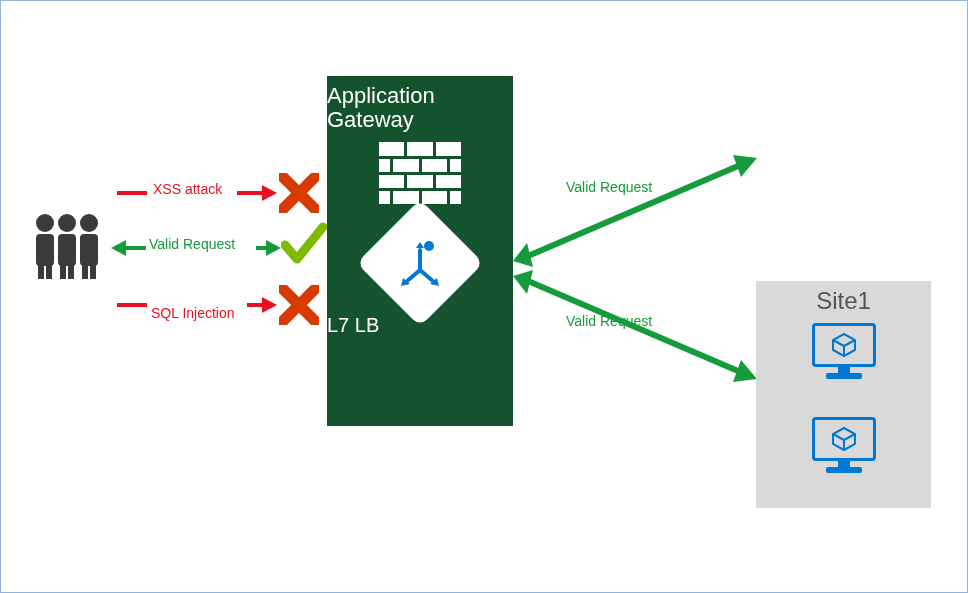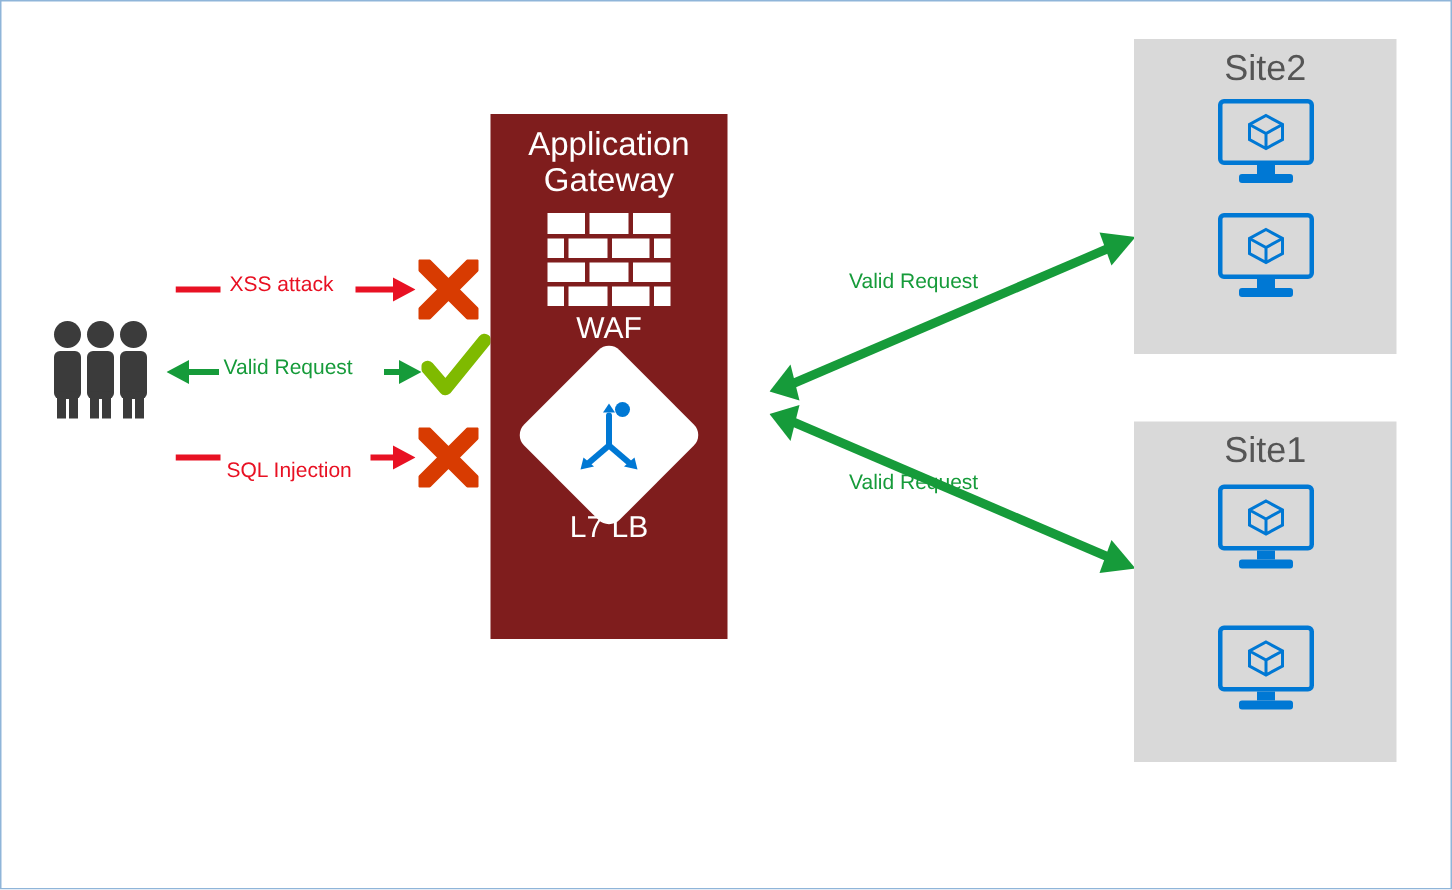--- a/index.html
+++ b/index.html
@@ -13,25 +13,25 @@
     width: 968px;
     height: 593px;
     border: 1px solid #8fb5d9;
   }
 
   
   .gateway {
     position: absolute;
     left: 326px;
     top: 75px;
-    width: 158px;
+    width: 186px;
     height: 350px;
-    background: #7f1d1d;
+    background: #14532d;
     color: #fff;
-    text-align: center;
+    text-align: left;
     padding-top: 8px;
   }
   .gateway-title { font-size: 22px; line-height: 1.1; margin-bottom: 10px; }
   .gateway-sub   { font-size: 20px; margin-top: 4px; }
 
   
   .firewall {
     width: 82px; height: 62px; margin: 6px auto 0;
     display: grid;
     grid-template-columns: repeat(6, 1fr);
@@ -182,21 +182,20 @@
         <span style="grid-column:4/6"></span>
         <span style="grid-column:6/7"></span>
       <span style="grid-column:1/3"></span>
         <span style="grid-column:3/5"></span>
         <span style="grid-column:5/7"></span>
       <span style="grid-column:1/2"></span>
         <span style="grid-column:2/4"></span>
         <span style="grid-column:4/6"></span>
         <span style="grid-column:6/7"></span>
     </div>
-    <div class="gateway-sub">WAF</div>
 
     <div class="lb-wrap">
       <div class="lb-diamond"></div>
       <div class="lb-inner">
         <svg width="54" height="54" viewBox="0 0 54 54">
           <g stroke="#0078d4" stroke-width="4" fill="none" stroke-linecap="round">
             <circle cx="36" cy="10" r="5" fill="#0078d4" stroke="none"></circle>
             <path d="M27 14 L27 34"></path>
             <path d="M27 34 L13 46"></path>
               <polygon points="10,42 8,50 17,48" fill="#0078d4" stroke="none"></polygon>
@@ -217,43 +216,20 @@
   </svg>
   <span class="lbl grn" style="left:565px;top:178px">Valid Request</span>
 
   <svg class="arrow" style="left:512px;top:265px" width="250" height="120">
     <line x1="15" y1="15" x2="225" y2="105" stroke="#169b3a" stroke-width="6"></line>
     <polygon points="228,94 244,113 220,116" fill="#169b3a"></polygon>
     <polygon points="14,28 0,10 20,4" fill="#169b3a"></polygon>
   </svg>
   <span class="lbl grn" style="left:565px;top:312px">Valid Request</span>
 
-  <div class="site site2">
-    <div class="site-title">Site2</div>
-    <div class="vm-row">
-      <div class="vm">
-        <div class="vm-screen">
-            <svg width="26" height="26" viewBox="0 0 26 26">
-              <path d="M13 2 L24 8 L24 18 L13 24 L2 18 L2 8 Z M2 8 L13 14 L24 8 M13 14 L13 24" fill="none" stroke="#0078d4" stroke-width="2"></path>
-            </svg>
-          </div>
-        <div class="vm-stand"></div>
-          <div class="vm-base"></div>
-      </div>
-      <div class="vm">
-        <div class="vm-screen">
-            <svg width="26" height="26" viewBox="0 0 26 26">
-              <path d="M13 2 L24 8 L24 18 L13 24 L2 18 L2 8 Z M2 8 L13 14 L24 8 M13 14 L13 24" fill="none" stroke="#0078d4" stroke-width="2"></path>
-            </svg>
-          </div>
-        <div class="vm-stand"></div>
-          <div class="vm-base"></div>
-      </div>
-    </div>
-  </div>
 
   <div class="site site1">
     <div class="site-title">Site1</div>
     <div class="vm-row" style="gap:36px;margin-top:8px">
       <div class="vm">
         <div class="vm-screen">
             <svg width="26" height="26" viewBox="0 0 26 26">
               <path d="M13 2 L24 8 L24 18 L13 24 L2 18 L2 8 Z M2 8 L13 14 L24 8 M13 14 L13 24" fill="none" stroke="#0078d4" stroke-width="2"></path>
             </svg>
           </div>

